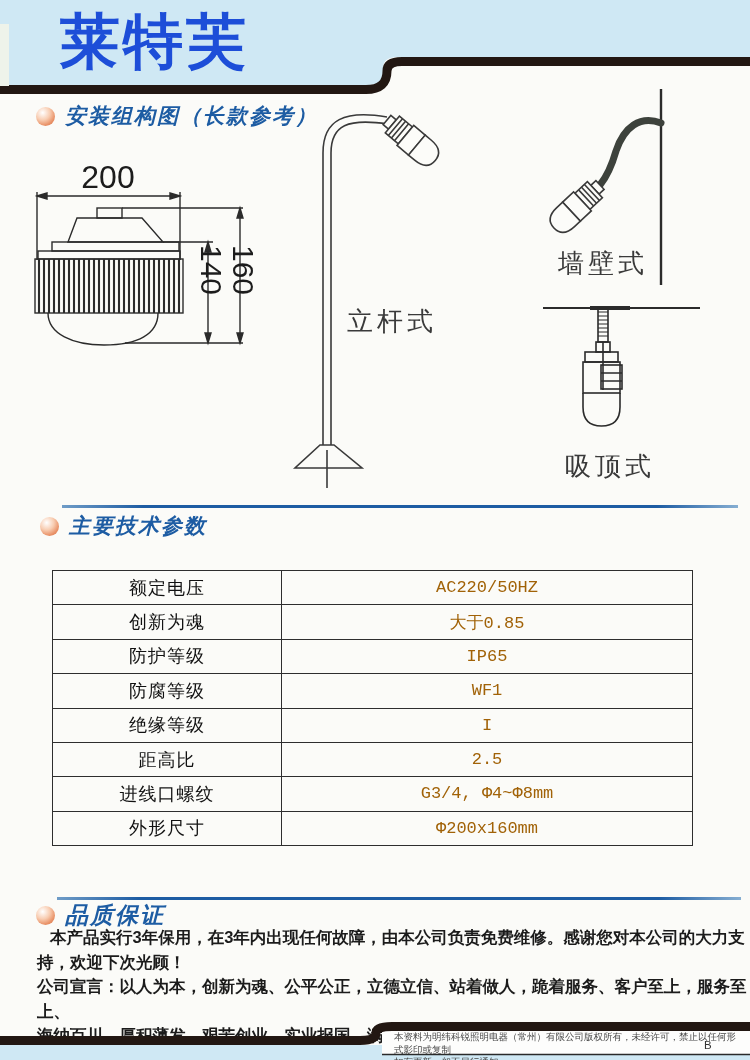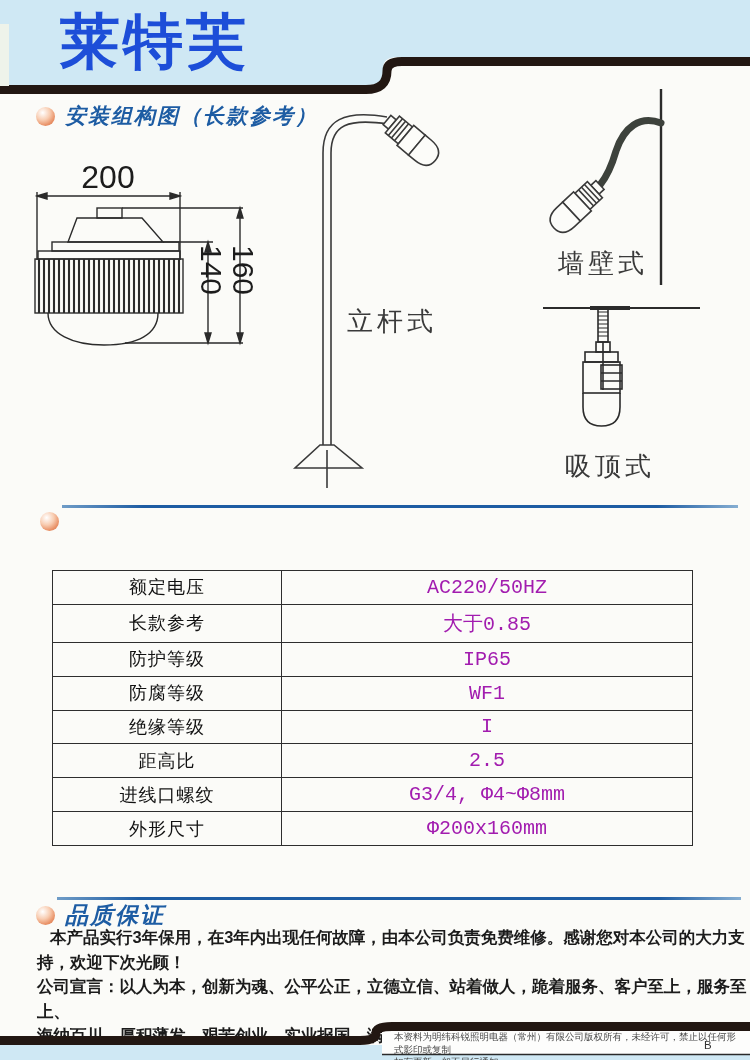--- a/index.html
+++ b/index.html
@@ -32,21 +32,21 @@
   .cjk-label{font-family:"Liberation Serif","DejaVu Serif",serif;fill:#3a3a3a;letter-spacing:4px;}
   .d-lamp{position:absolute;left:25px;top:150px;}
   .d-pole{position:absolute;left:290px;top:105px;}
   .d-wall{position:absolute;left:540px;top:85px;}
   .d-ceil{position:absolute;left:535px;top:295px;}
 
   
   .spec{position:absolute;left:52px;top:570px;width:641px;height:276px;border-collapse:collapse;table-layout:fixed;}
   .spec td{border:1.6px solid #2e2e2e;text-align:center;vertical-align:middle;padding:0;}
   .spec .lab{width:228px;font-family:"Liberation Serif","DejaVu Serif",serif;font-size:18px;color:#111;letter-spacing:1px;}
-  .spec .val{font-family:"Liberation Mono","DejaVu Sans Mono",monospace;font-size:20px;color:#a21caf;text-align:center;}
+  .spec .val{font-family:"Liberation Mono","DejaVu Sans Mono",monospace;font-size:17px;color:#a16207;text-align:center;}
 
   
   .quality{position:absolute;left:37px;top:925px;width:712px;color:#1b1b1b;
            font-size:16.5px;font-weight:600;line-height:24.5px;}
   .quality p{margin:0;}
   .quality .q1{text-indent:13px;}
 
   
   .footer-svg{position:absolute;left:0;bottom:0;}
   .note{position:absolute;left:394px;top:1031px;width:348px;color:#474747;font-size:9.5px;line-height:12.5px;}
@@ -138,30 +138,31 @@
     <path d="M66,78 H87 M66,86 H87"></path>
     <path d="M68,47 V95"></path>
     <path d="M48,98 L48,112 Q48,131 66.5,131 Q85,131 85,112 L85,98"></path>
   </g>
   <text class="cjk-label" x="75" y="180" text-anchor="middle" font-size="26">吸顶式</text>
 </svg>
 
 <div class="rule r1"></div>
 <div class="section-head s2">
   <span class="sphere"></span>
+  <span class="stitle">主要技术参数</span>
 </div>
 
 <table class="spec">
   <tbody>
       <tr>
         <td class="lab">额定电压</td>
         <td class="val">AC220/50HZ</td>
       </tr>
   <tr>
-        <td class="lab">长款参考</td>
+        <td class="lab">创新为魂</td>
         <td class="val">大于0.85</td>
       </tr>
   <tr>
         <td class="lab">防护等级</td>
         <td class="val">IP65</td>
       </tr>
   <tr>
         <td class="lab">防腐等级</td>
         <td class="val">WF1</td>
       </tr>

